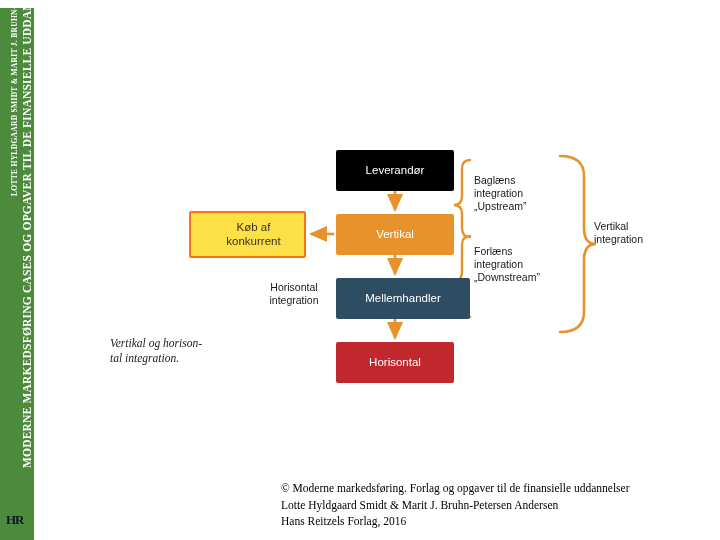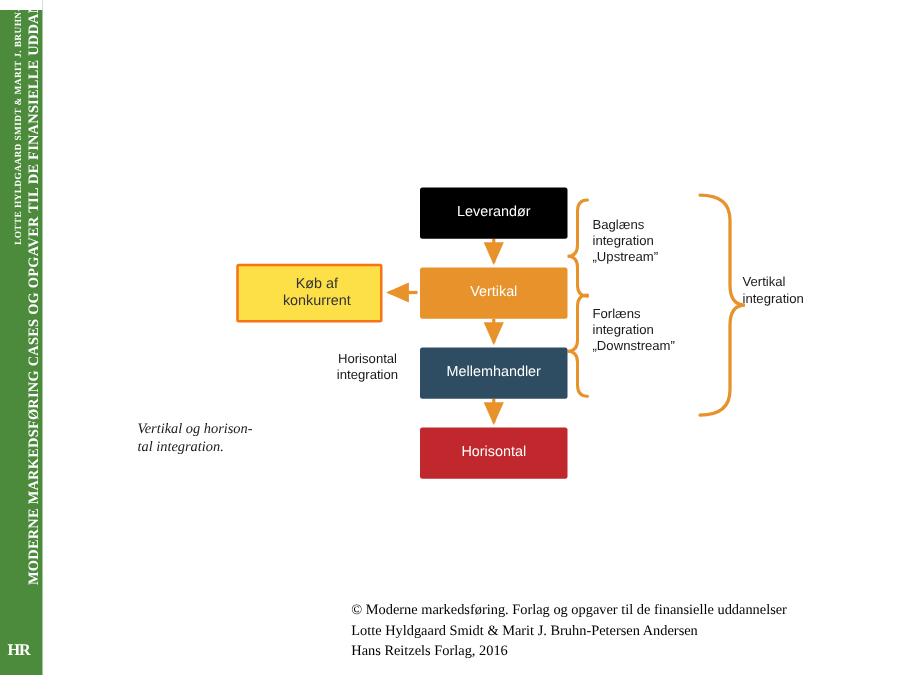--- a/index.html
+++ b/index.html
@@ -55,21 +55,21 @@
     transform: rotate(-90deg);
     left: 21px;
     font-size: 11.5px;
     font-weight: bold;
     letter-spacing: 0.2px;
   }
   #spine-logo {
     position: absolute;
     left: 6px;
     bottom: 12px;
-    color: #ffffff;
+    color: #0f172a;
     font-family: "Liberation Serif", serif;
     font-size: 13px;
     font-weight: bold;
     letter-spacing: -1px;
     text-align: center;
   }
 
   
   #diagram {
     position: absolute;
@@ -93,21 +93,21 @@
   }
   .node.outline {
     background: #fde047;
     color: #333333;
     border: 2px solid #f97316;
     padding-left: 12px;
   }
 
   #node-leverandor { left: 302px; top: 150px; width: 118px; height: 41px; background: #000000; }
   #node-producent  { left: 302px; top: 214px; width: 118px; height: 41px; background: #e8922b; }
-  #node-mellemhandler { left: 302px; top: 278px; width: 118px; height: 41px; background: #2e4d63; }
+  #node-mellemhandler { left: 302px; top: 278px; width: 134px; height: 41px; background: #2e4d63; }
   #node-slutbruger { left: 302px; top: 342px; width: 118px; height: 41px; background: #c0282d; }
   #node-kob { left: 155px; top: 211px; width: 117px; height: 47px; }
 
   .label {
     position: absolute;
     color: #1a1a1a;
     font-size: 10.5px;
     line-height: 1.25;
   }
   #label-horisontal { left: 221px; top: 281px; width: 78px; text-align: center; }

